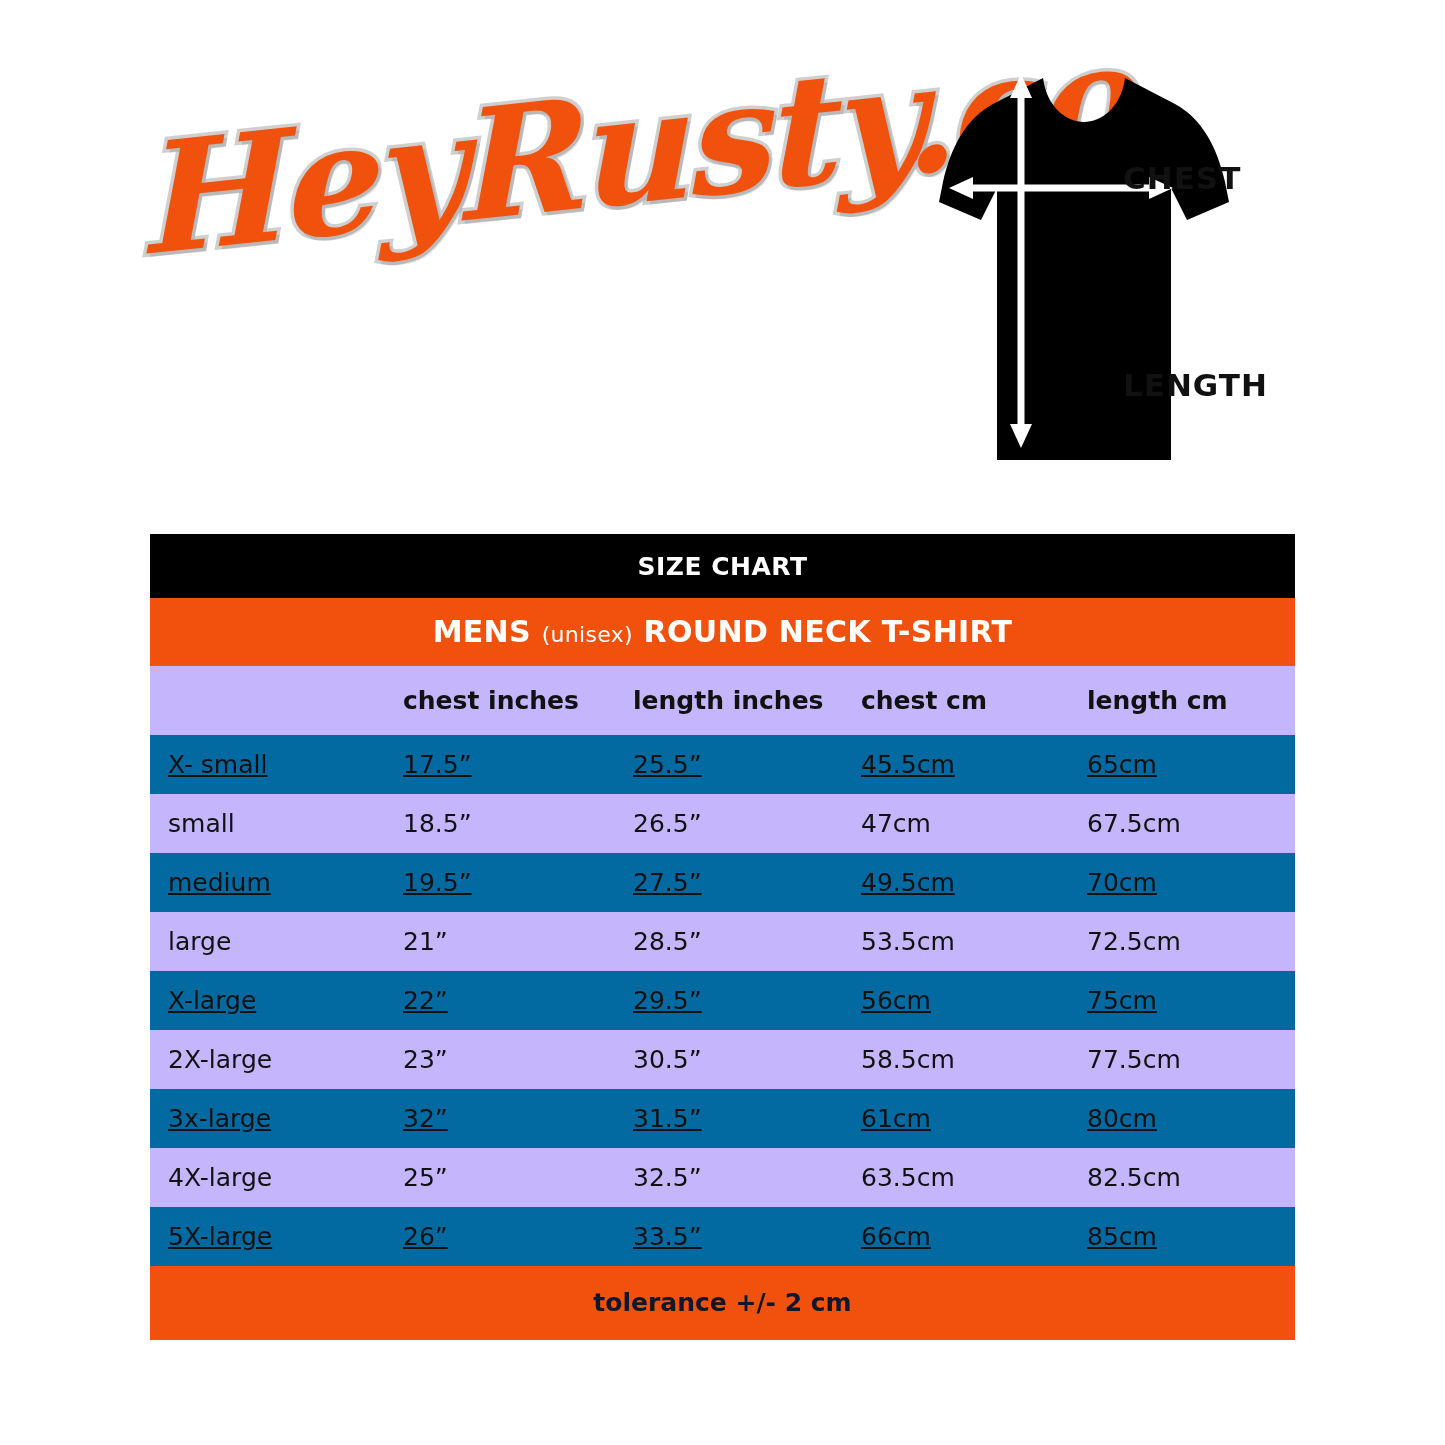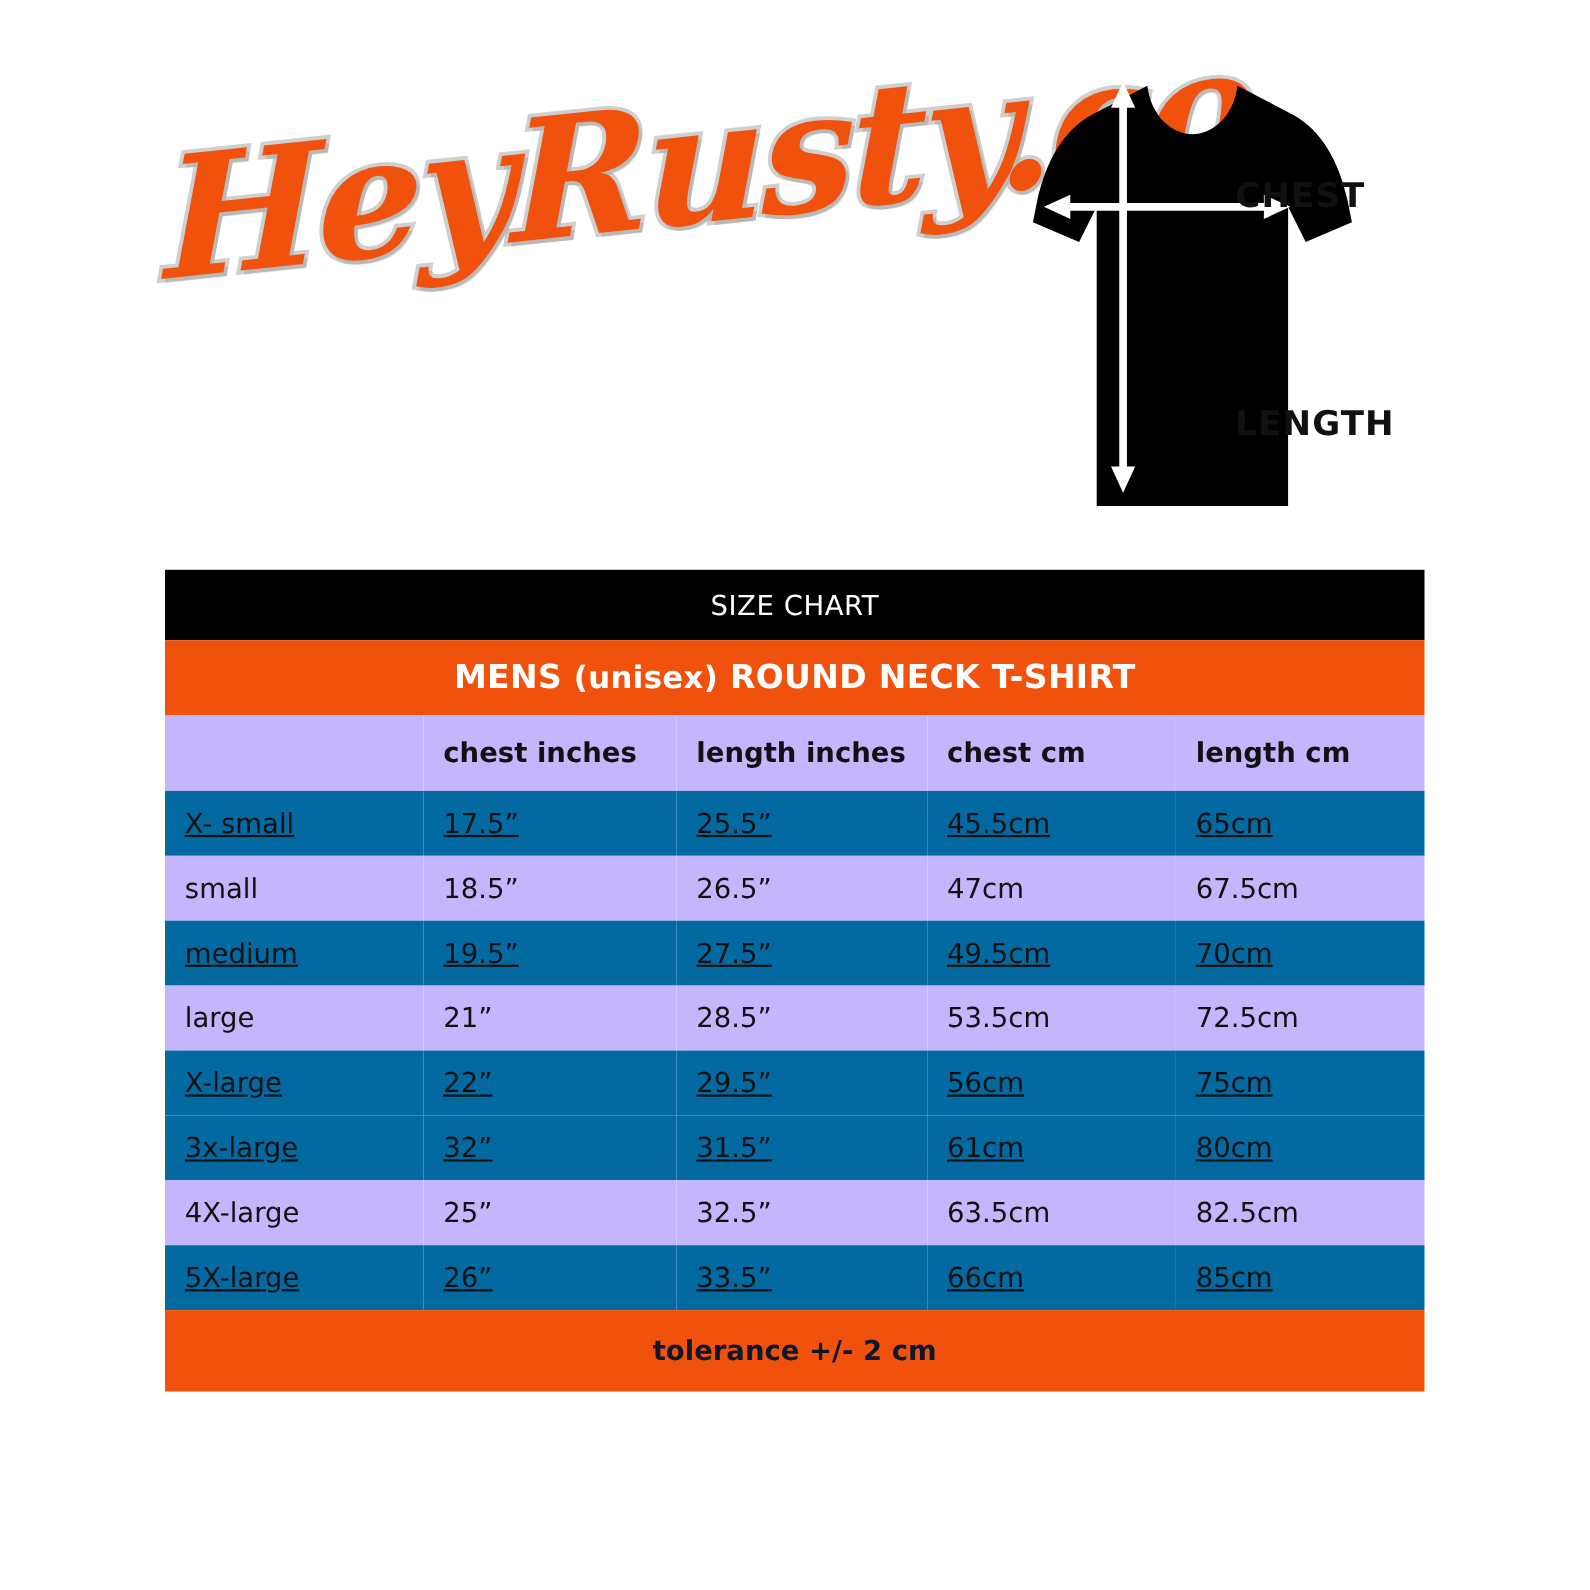--- a/index.html
+++ b/index.html
@@ -73,36 +73,37 @@
     left: 150px;
     top: 518px;
     width: 1145px;
     background: #ffffff;
   }
   .chart-title {
     background: #000000;
     color: #ffffff;
     text-align: center;
     font-family: "DejaVu Sans", sans-serif;
-    font-weight: normal;
+    font-weight: bold;
     font-size: 25px;
     letter-spacing: 0.5px;
     padding: 18px 0 17px 0;
+    margin-top: 16px;
   }
   .chart-subtitle {
     background: #f0520d;
     color: #ffffff;
     text-align: center;
     font-family: "DejaVu Sans", sans-serif;
     font-weight: bold;
     font-size: 30px;
     letter-spacing: 0.3px;
     padding: 16px 0 17px 0;
   }
-  .chart-subtitle .thin { font-weight: bold; font-size: 28px; }
+  .chart-subtitle .thin { font-weight: normal; font-size: 22px; }
 
   table {
     border-collapse: collapse;
     width: 100%;
     table-layout: fixed;
   }
   th, td {
     text-align: left;
     font-family: "DejaVu Sans", sans-serif;
     font-size: 25px;
@@ -222,20 +223,27 @@
         <td>53.5cm</td>
         <td>72.5cm</td>
       </tr>
       <tr class="alt">
         <td class="size-name">X-large</td>
         <td>22”</td>
         <td>29.5”</td>
         <td>56cm</td>
         <td>75cm</td>
       </tr>
+      <tr>
+        <td class="size-name">2X-large</td>
+        <td>23”</td>
+        <td>30.5”</td>
+        <td>58.5cm</td>
+        <td>77.5cm</td>
+      </tr>
       <tr class="alt">
         <td class="size-name">3x-large</td>
         <td>32”</td>
         <td>31.5”</td>
         <td>61cm</td>
         <td>80cm</td>
       </tr>
       <tr>
         <td class="size-name">4X-large</td>
         <td>25”</td>

